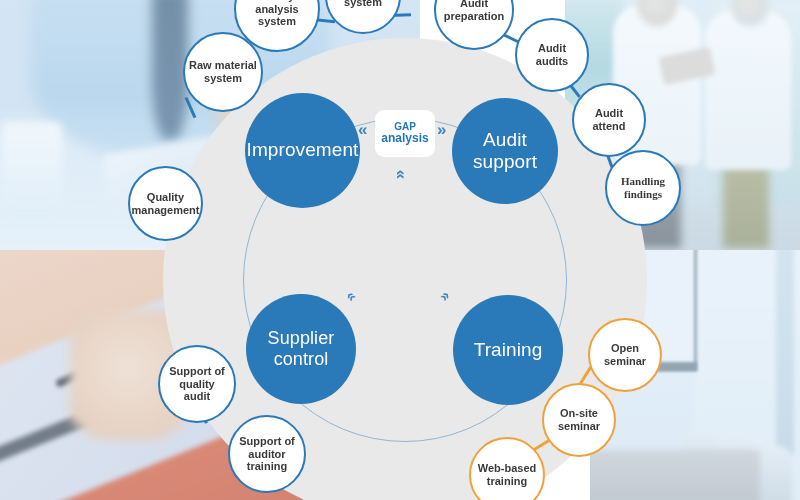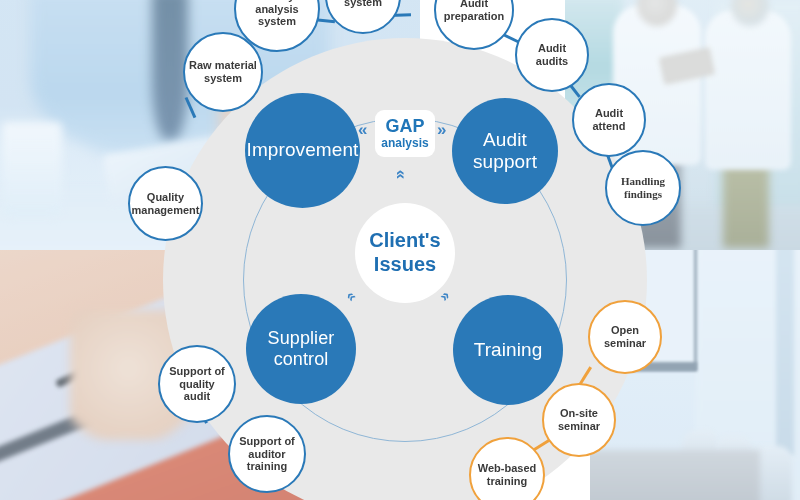--- a/index.html
+++ b/index.html
@@ -243,21 +243,21 @@
     background:#ffffff;
     border-radius:9px;
     display:flex;
     flex-direction:column;
     align-items:center;
     justify-content:center;
     color:#2076b9;
     font-weight:bold;
     line-height:1.15;
   }
-  .gap-box .l1 { font-size:18px; }
+  .gap-box .l1 { font-size:10px; }
   .gap-box .l2 { font-size:12px; }
 
   .chev {
     position:absolute;
     color:#3d85c6;
     font-weight:bold;
     line-height:1;
     user-select:none;
   }
 
@@ -352,26 +352,20 @@
     <span>
       <span>Supplier</span><br>
       <span>control</span>
     </span>
   </div>
 
   <div class="node hub" style="left:453px; top:295px; width:110px; height:110px;">
     <span>Training</span>
   </div>
 
-  <div class="node center-node" style="left:355px; top:203px; width:100px; height:100px;">
-    <span>
-      <span>Client's</span><br>
-      <span>Issues</span>
-    </span>
-  </div>
 
   <div class="gap-box" style="left:375px; top:110px; width:60px; height:47px;">
     <span class="l1">GAP</span>
     <span class="l2">analysis</span>
   </div>
 
   <div class="chev" style="left:358px; top:121px; font-size:17px;">«</div>
   <div class="chev" style="left:437px; top:121px; font-size:17px;">»</div>
   <div class="chev" style="left:397px; top:166px; font-size:17px; transform:rotate(90deg);">«</div>
   <div class="chev" style="left:348px; top:288px; font-size:15px; transform:rotate(45deg);">«</div>
@@ -444,21 +438,21 @@
   </div>
 
   <div class="node sat" style="left:228px; top:415px; width:78px; height:78px;">
     <span>
       <span>Support of</span><br>
       <span>auditor</span><br>
       <span>training</span>
     </span>
   </div>
 
-  <div class="node sat orange" style="left:588px; top:300px; width:74px; height:74px;justify-content:center;">
+  <div class="node sat orange" style="left:588px; top:318px; width:74px; height:74px;justify-content:center;">
     <span>
       <span>Open</span><br>
       <span>seminar</span>
     </span>
   </div>
 
   <div class="node sat orange" style="left:542px; top:383px; width:74px; height:74px;">
     <span>
       <span>On-site</span><br>
       <span>seminar</span>

